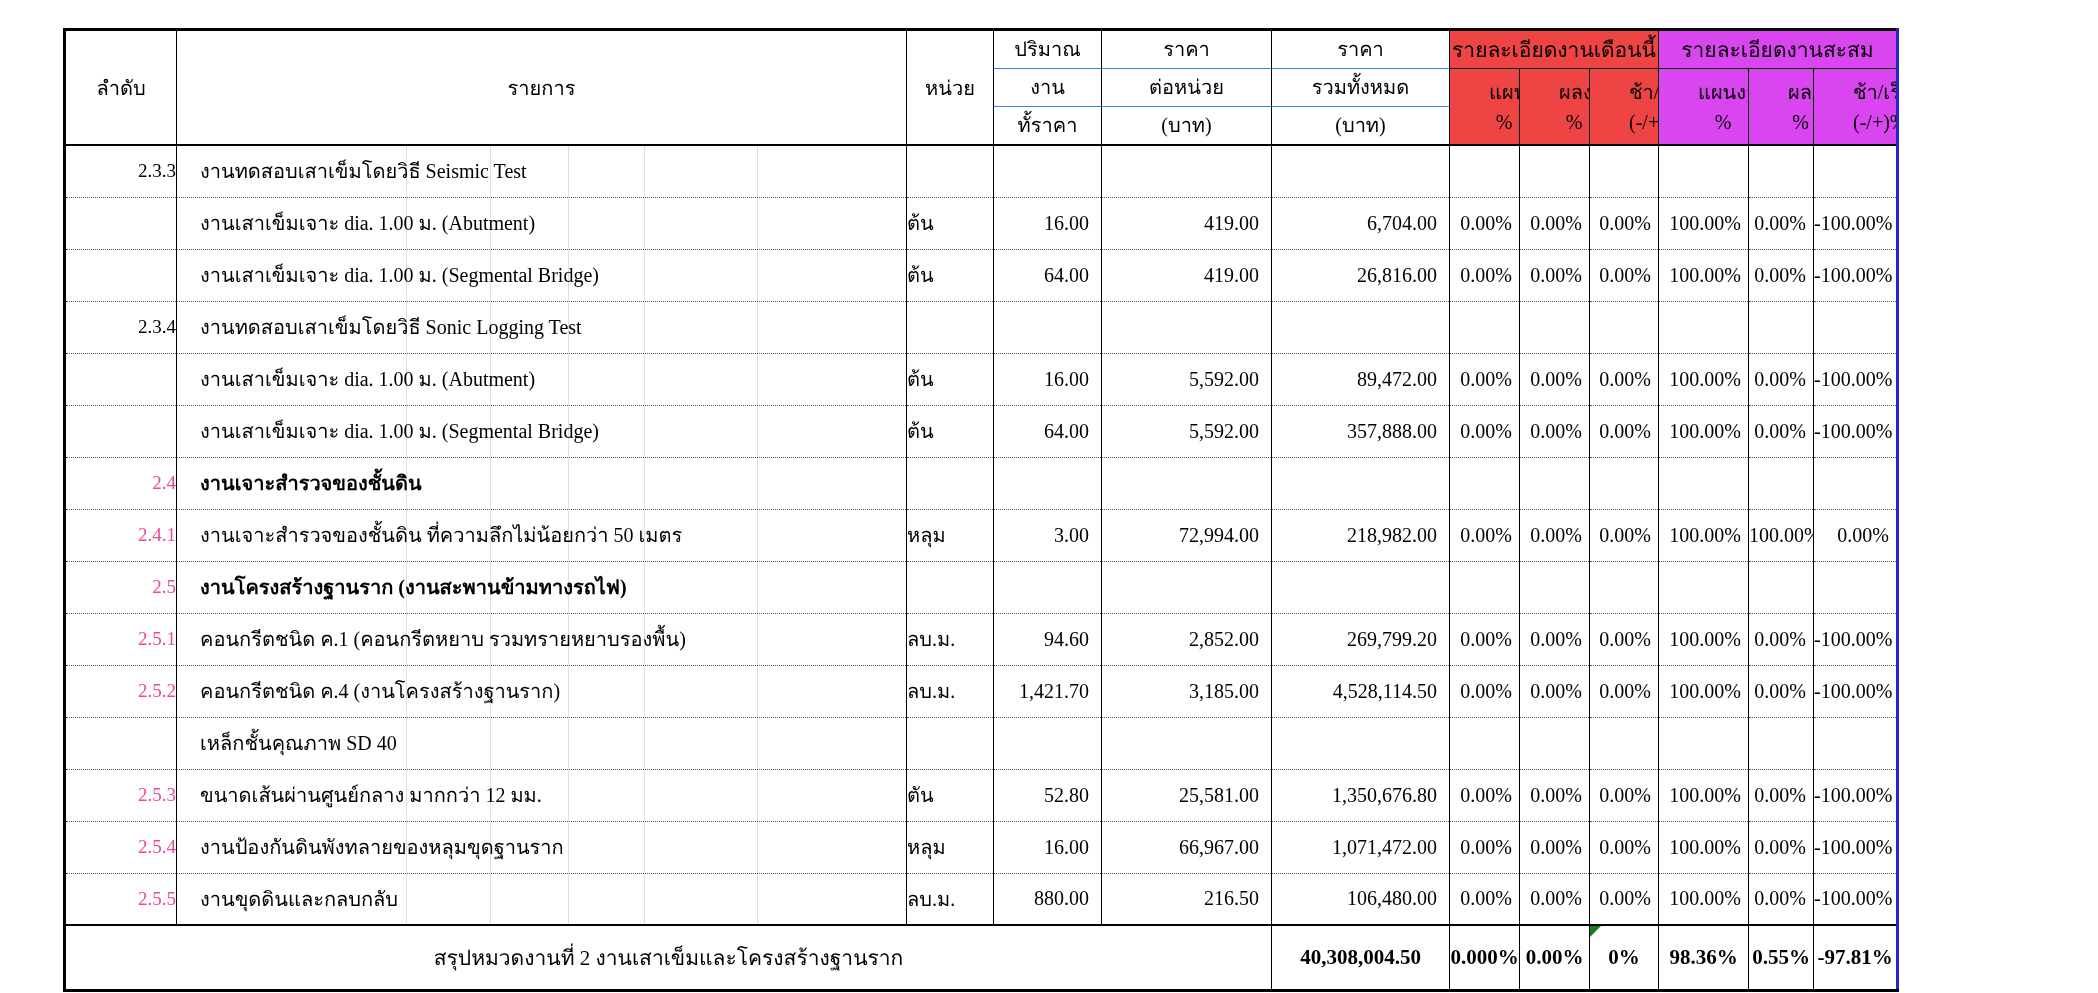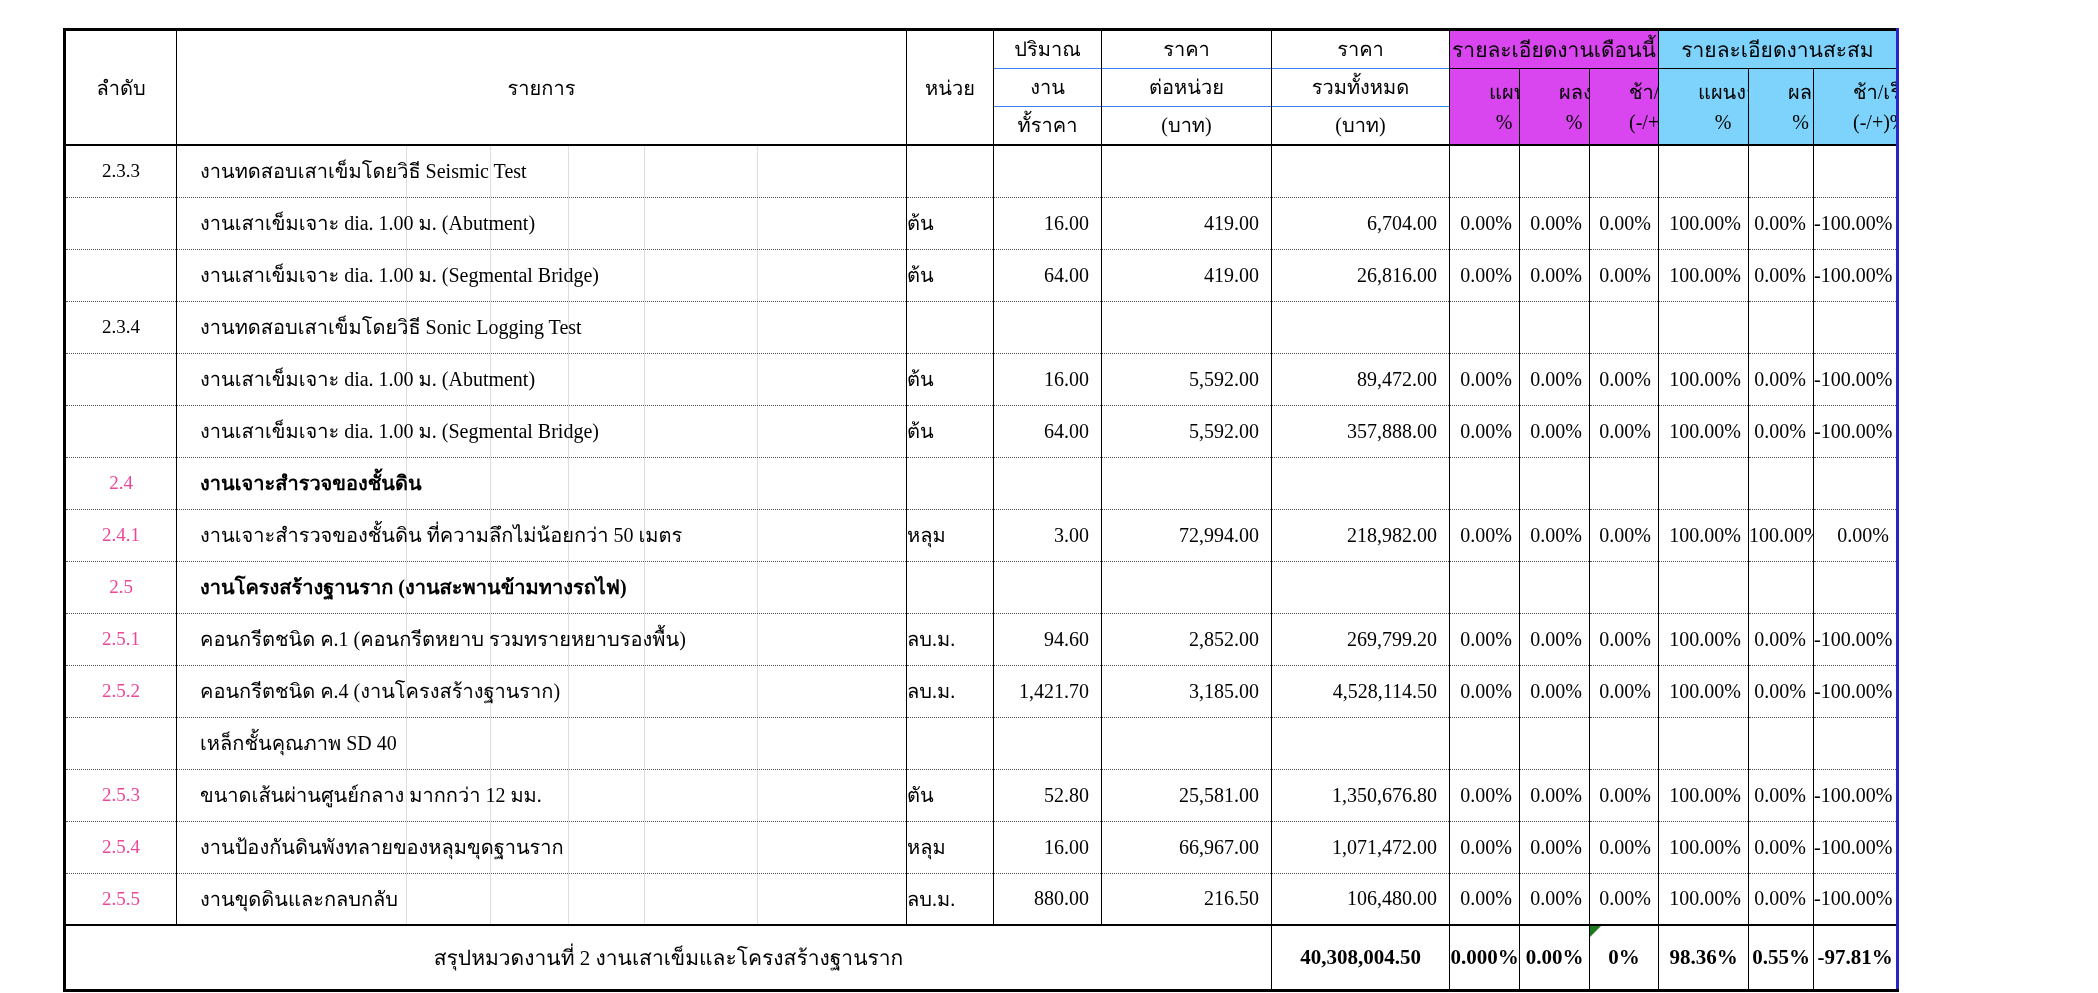--- a/index.html
+++ b/index.html
@@ -5,34 +5,34 @@
   html,body{margin:0;padding:0;background:#fff;}
   body{width:2098px;height:993px;position:relative;
        font-family:"Liberation Serif","DejaVu Serif",serif;color:#000;}
   .sheet{position:absolute;left:63px;top:28px;}
   table{border-collapse:collapse;table-layout:fixed;width:1833px;
         border:3px solid #000;border-right:3px solid #2525c8;}
   th,td{box-sizing:border-box;border-right:1.5px solid #000;padding:0;
         vertical-align:middle;font-weight:normal;font-size:20px;overflow:hidden;white-space:nowrap;}
   thead th{border-bottom:2.5px solid #000;}
   th.group{border-bottom:1.5px solid #000;font-size:21px;}
-  .bg-y{background:#d946ef;}
-  .bg-g{background:#7dd3fc;}
+  .bg-y{background:#ef4444;}
+  .bg-g{background:#d946ef;}
   tr.h1{height:38px;}
   tr.h2{height:74px;}
   .stack3{padding:0;}
   .stack3 div{height:37px;line-height:37px;text-align:center;}
   .stack3 div.hl{border-top:1px solid #3b82f6;}
   .sub2{text-align:center;}
   .sub2 div{line-height:30px;padding-left:39px;}
   .ctr{text-align:center;}
   tbody tr{height:52px;}
   tbody td{border-top:1px dotted #555;}
   tbody tr:first-child td{border-top:2.5px solid #000;}
-  td.c-no{text-align:center;font-size:19px;}
+  td.c-no{text-align:right;font-size:19px;}
   td.c-item{text-align:left;padding-left:23px;}
   .item-lines{background-image:linear-gradient(#dedede,#dedede),linear-gradient(#dedede,#dedede),
     linear-gradient(#dedede,#dedede),linear-gradient(#dedede,#dedede),linear-gradient(#dedede,#dedede);
     background-repeat:no-repeat;
     background-size:1px 100%,1px 100%,1px 100%,1px 100%,1px 100%;
     background-position:31.5% 0,43% 0,53.7% 0,64.2% 0,79.7% 0;}
   td.c-unit{text-align:left;}
   td.c-num{text-align:right;padding-right:12px;}
   td.c-pct{text-align:right;padding-right:7px;}
   .red{color:#ec4899;}

